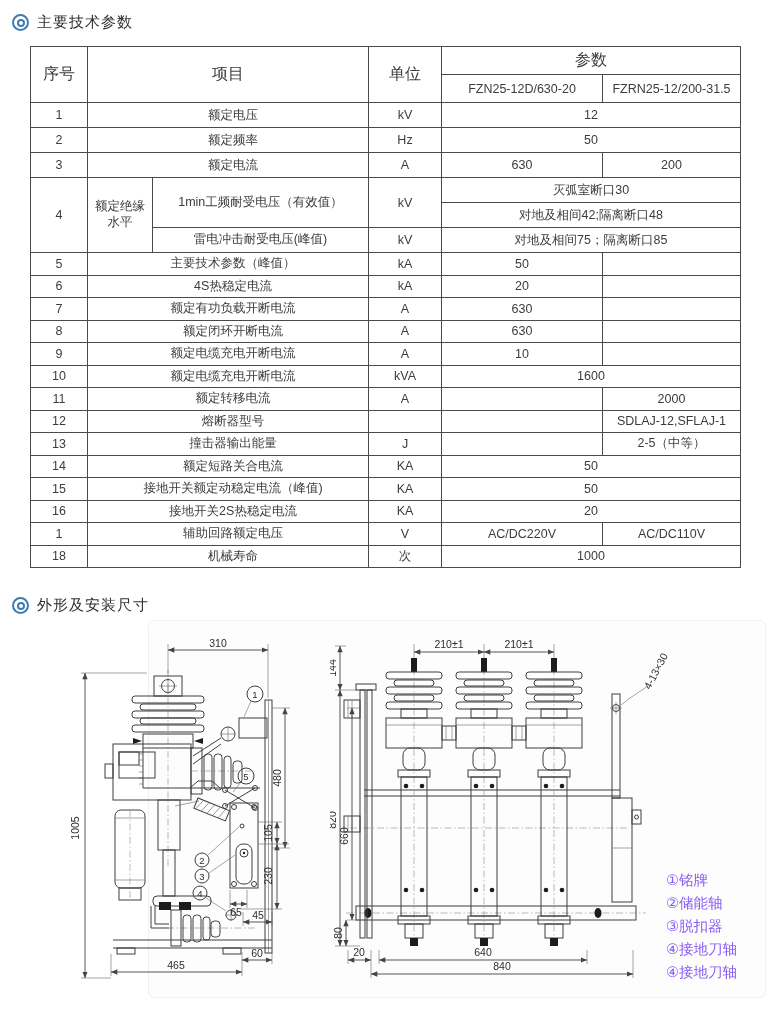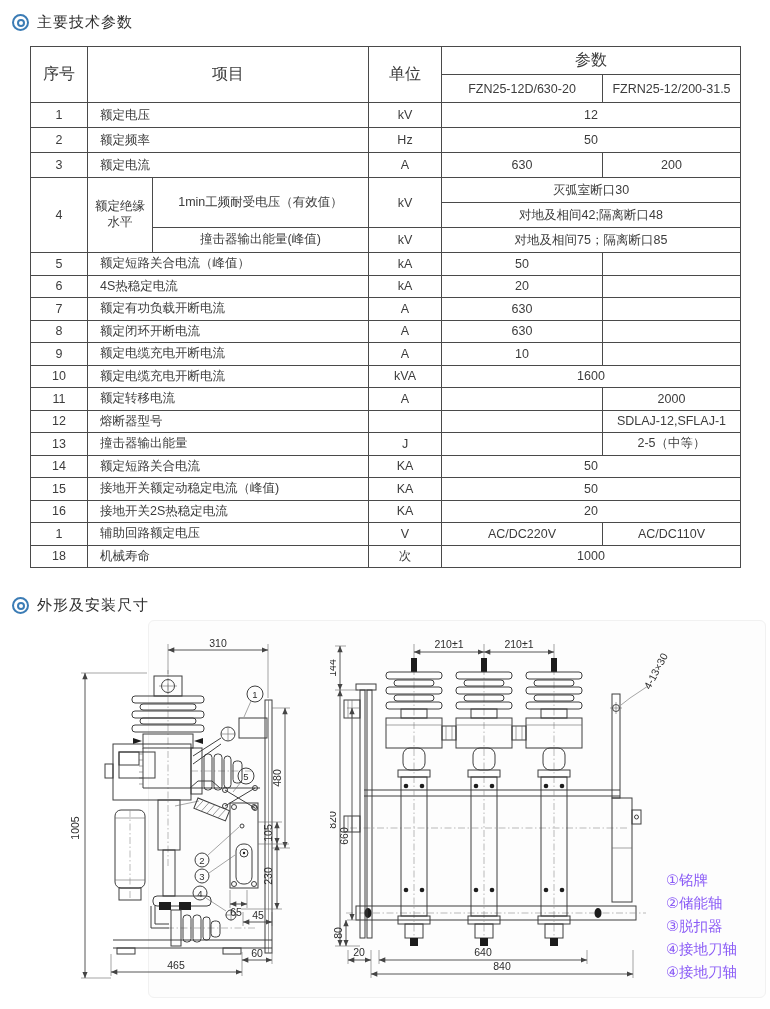--- a/index.html
+++ b/index.html
@@ -11,21 +11,21 @@
             display:inline-flex;align-items:center;justify-content:center;flex:0 0 auto;}
   .sec-icon::after{content:"";width:4px;height:4px;border:2px solid #3b7cb5;border-radius:50%;}
   .sec-title{font-size:15px;color:#2f2f2f;letter-spacing:1px;}
   .panel{position:absolute;left:148px;top:620px;width:616px;height:376px;
          background:#fdfdfd;border:1px solid #f1f1f1;border-radius:6px;}
   table.spec{position:absolute;left:30px;top:46px;width:710px;border-collapse:collapse;
              table-layout:fixed;font-size:12.5px;color:#3c3c3c;}
   table.spec{border:1.5px solid #2f2f2f;}
   .spec th,.spec td{border:1px solid #4a4a4a;padding:0 2px;font-weight:normal;
                     text-align:center;vertical-align:middle;overflow:hidden;white-space:nowrap;}
-  .spec .item{text-align:left;padding-left:12px;}
+  .spec .item{text-align:center;padding-left:12px;}
   .spec .wrapok{white-space:normal;line-height:1.25;}
   .spec tr.hh{height:28px;}
   .spec tr.h25{height:25px;}
   .spec tr.h22{height:22.5px;}
   .spec .hd{font-size:16px;}
   .spec .mod{font-size:12.5px;margin-top:8px;}
   svg text{font-family:"Liberation Sans","DejaVu Sans",sans-serif;}
   .out{fill:none;stroke:#3f3f3f;stroke-width:1;}
   .thin{stroke:#6a6a6a;stroke-width:0.6;fill:none;}
   .dim{stroke:#444;stroke-width:0.9;fill:none;}
@@ -89,27 +89,27 @@
       <td rowspan="3">4</td>
       <td rowspan="3" class="wrapok">额定绝缘水平</td>
       <td rowspan="2" class="wrapok">1min工频耐受电压（有效值）</td>
       <td rowspan="2">kV</td>
       <td colspan="2">灭弧室断口30</td>
     </tr>
     <tr class="h25">
       <td colspan="2">对地及相间42;隔离断口48</td>
     </tr>
     <tr class="h25">
-      <td class="wrapok">撞击器输出能量(峰值)</td>
+      <td class="wrapok">雷电冲击耐受电压(峰值)</td>
       <td>kV</td>
       <td colspan="2">对地及相间75；隔离断口85</td>
     </tr>
     <tr class="h22">
       <td>5</td>
-      <td colspan="2" class="item">额定短路关合电流（峰值）</td>
+      <td colspan="2" class="item">主要技术参数（峰值）</td>
       <td>kA</td>
       <td>50</td>
       <td></td>
     </tr>
     <tr class="h22">
       <td>6</td>
       <td colspan="2" class="item">4S热稳定电流</td>
       <td>kA</td>
       <td>20</td>
       <td></td>

